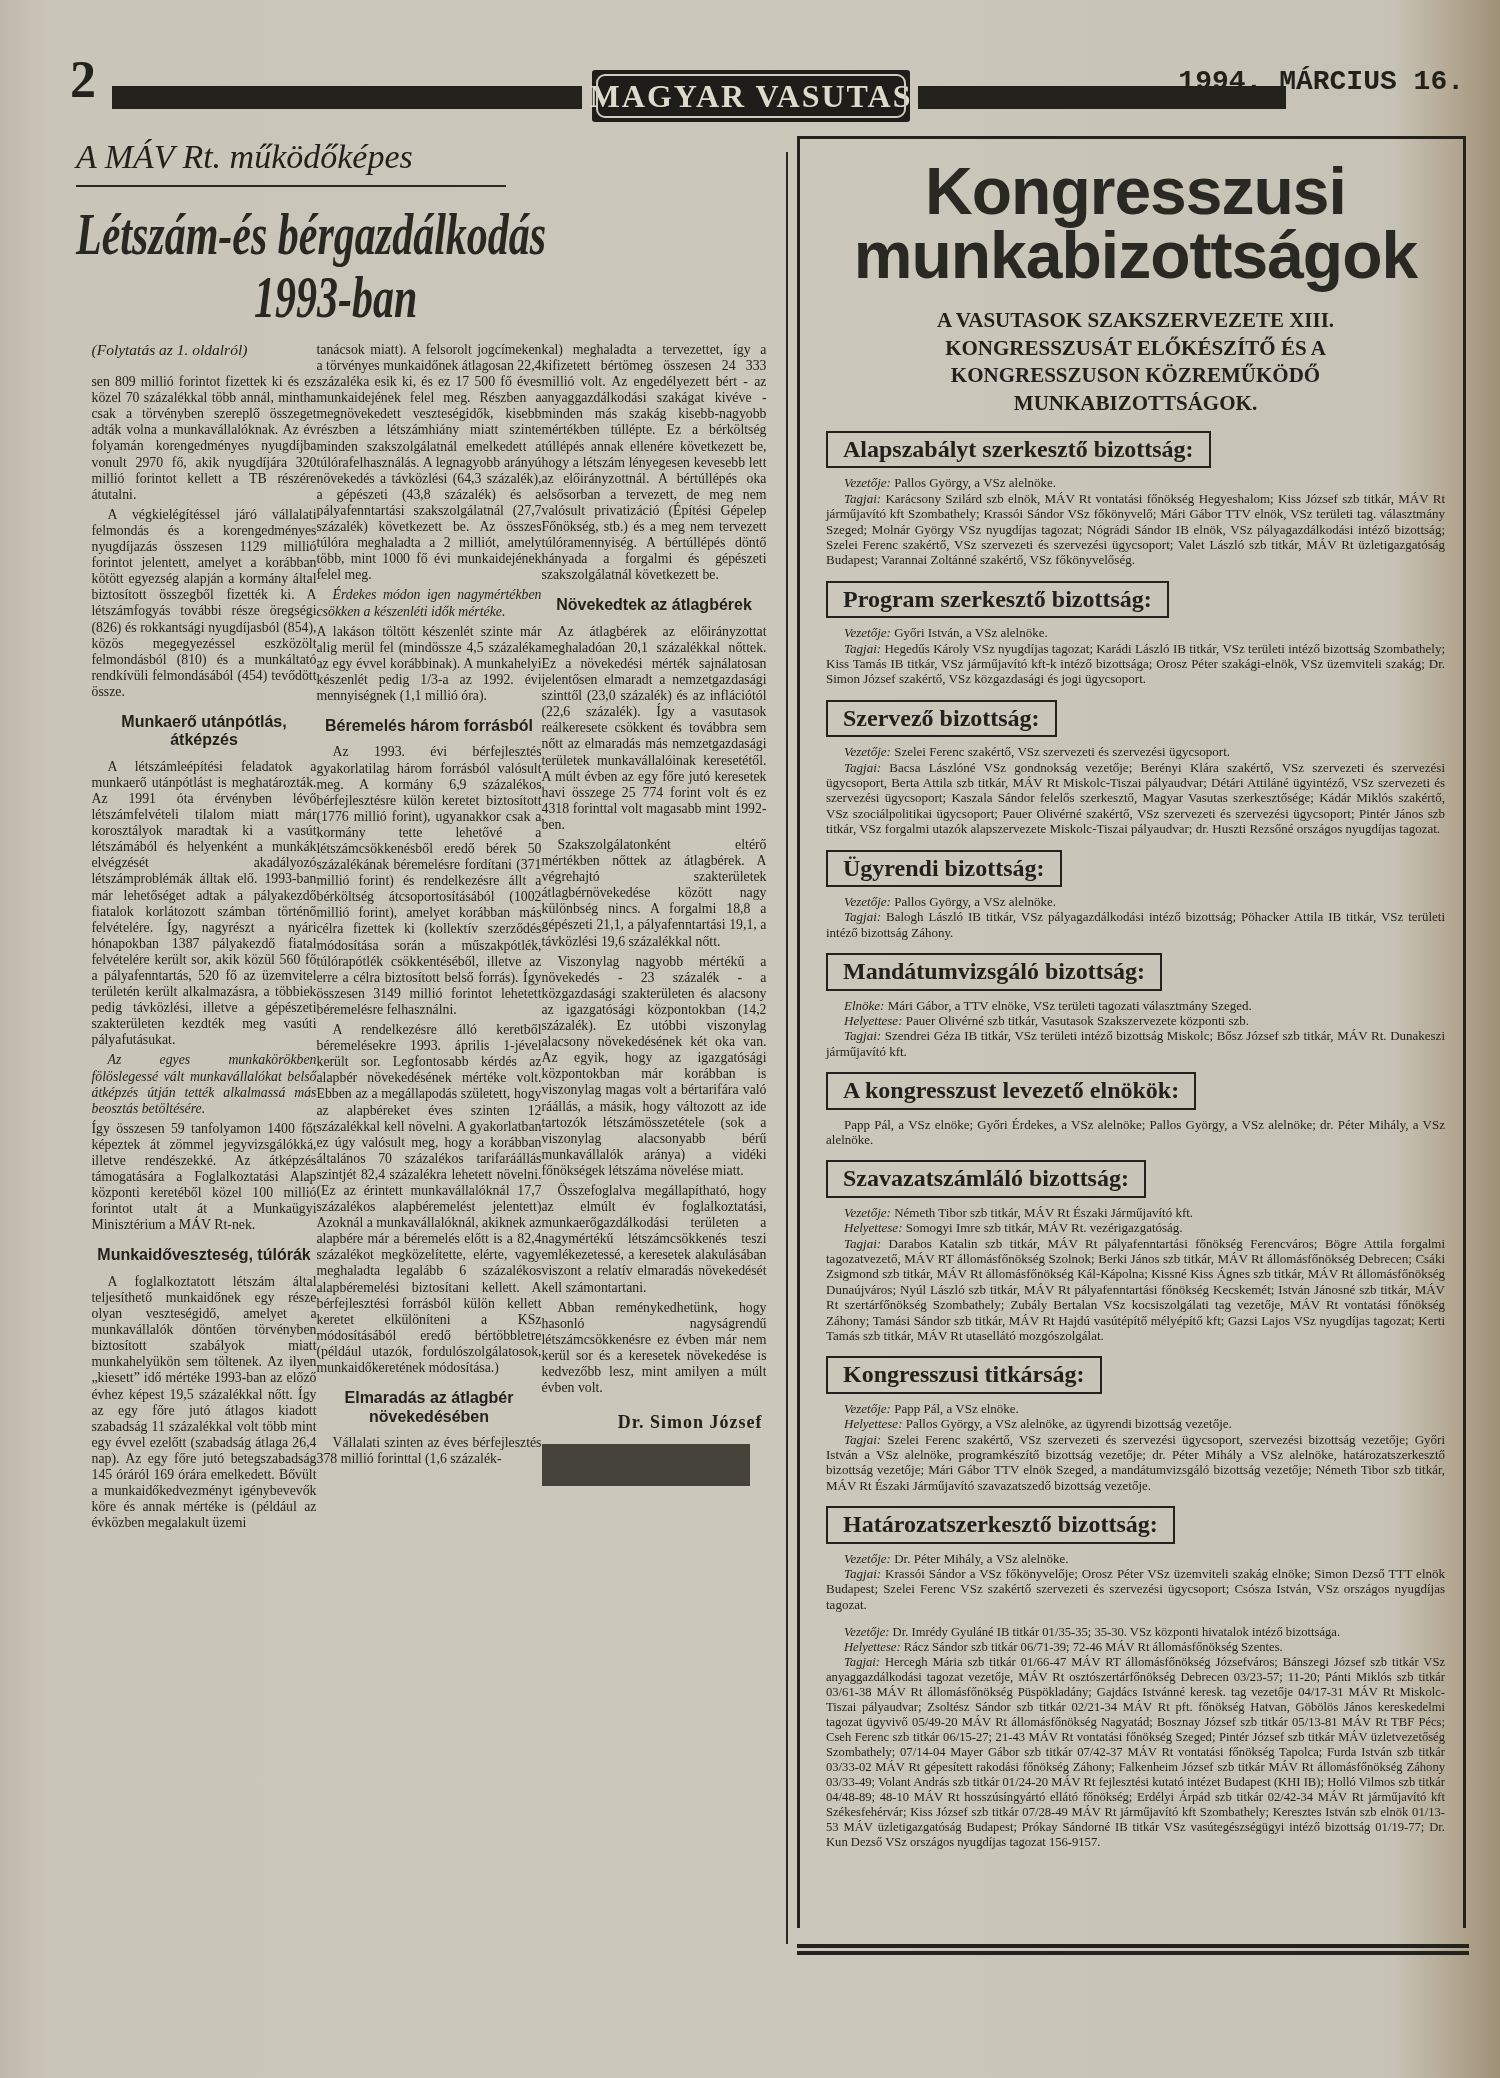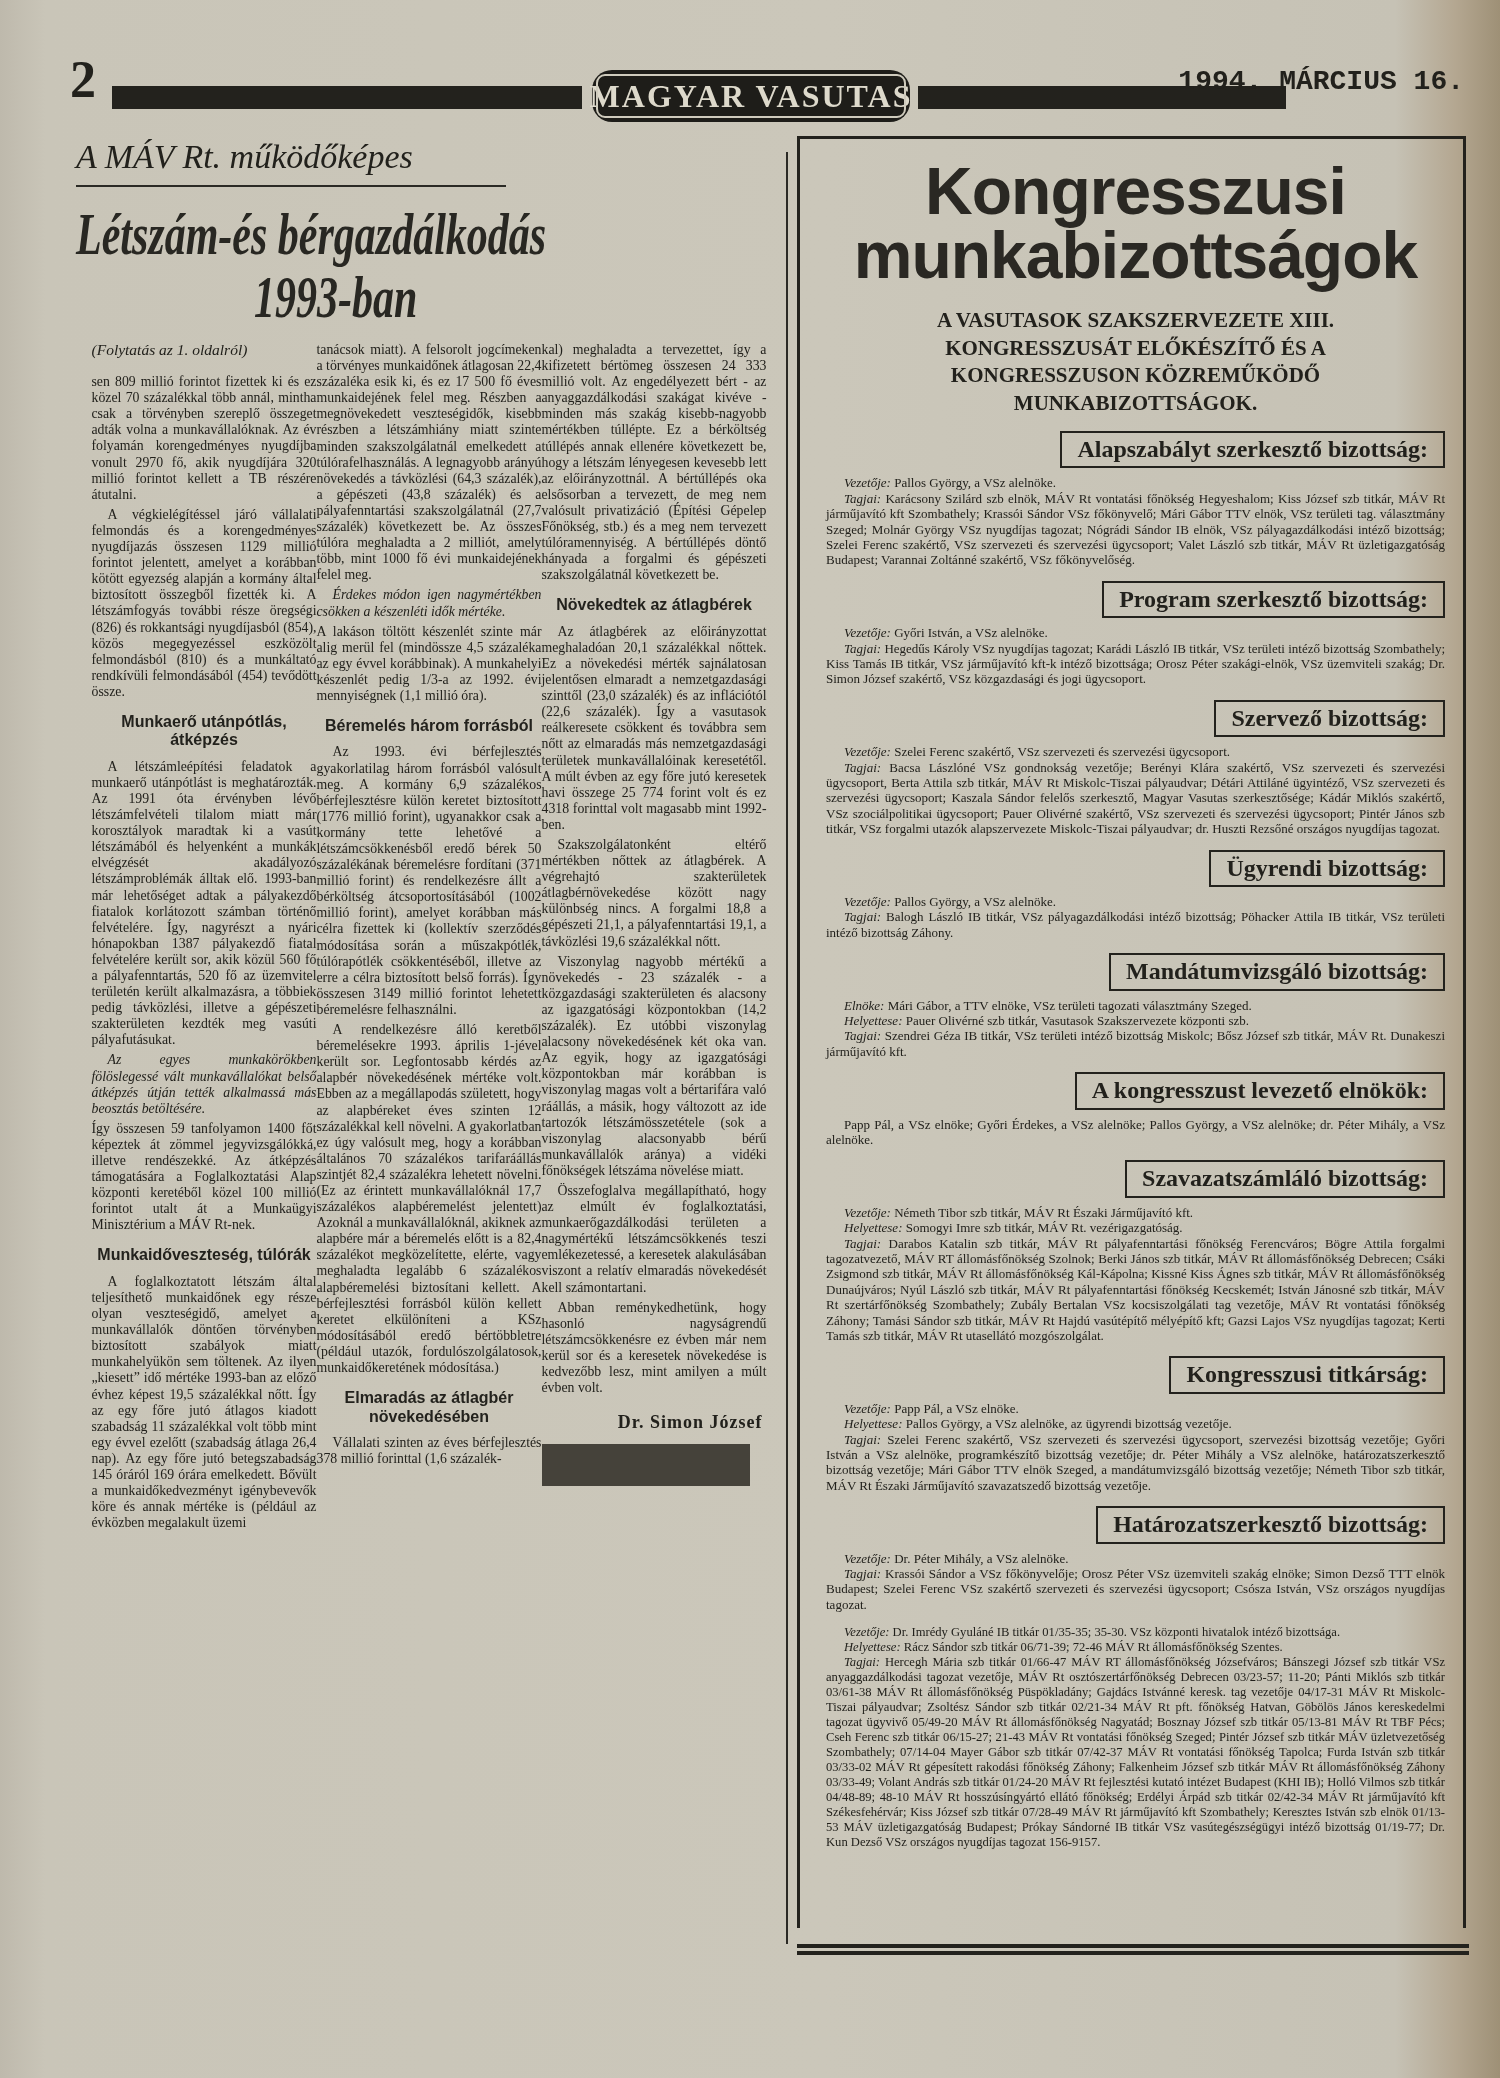--- a/index.html
+++ b/index.html
@@ -8,21 +8,21 @@
     background:linear-gradient(90deg,#beb9ac 0%,#c9c5b8 3%,#cbc7ba 55%,#c6c2b5 93%,#b4a791 97%,#9e9076 100%);
     font-family:"Liberation Serif","DejaVu Serif",serif; color:#22211c;
   }
   
   .page-num { position:absolute; left:70px; top:50px; font-size:52px; font-weight:bold; }
   .bar { position:absolute; top:86px; height:23px; background:#23221d; }
   .bar-left  { left:112px; width:470px; }
   .bar-right { left:918px; width:368px; }
   .badge {
     position:absolute; left:592px; top:70px; width:318px; height:52px;
-    background:#1e1d19; border-radius:20px; display:flex; align-items:center; justify-content:center;
+    background:#1e1d19; border-radius:3px; display:flex; align-items:center; justify-content:center;
   }
   .badge::after { content:""; position:absolute; inset:4px; border:2px solid #cfcbbd; border-radius:9px; }
   .badge-text { color:#ddd9cb; font-weight:bold; font-size:32px; letter-spacing:2px; white-space:nowrap; }
   .issue-date { position:absolute; right:36px; top:66px; font-size:28px; font-weight:bold; white-space:nowrap;font-family:Liberation Mono, monospace; }
 
   
   .article { position:absolute; left:76px; top:138px; width:706px; }
   .kicker { font-style:italic; font-size:34px; width:430px; padding-bottom:9px; border-bottom:2px solid #2b2a25; }
   .headline { margin-top:18px; }
   .hl-line { font-weight:bold; font-style:italic; font-size:60px; line-height:58px; white-space:nowrap;
@@ -45,21 +45,21 @@
   
   .panel {
     position:absolute; left:797px; top:136px; width:669px; height:1792px; box-sizing:border-box;
     border:3px solid #23221d; border-bottom:none; overflow:hidden; padding:12px 18px 0 26px;
   }
   .p-head { font-family:"Liberation Sans",sans-serif; font-weight:bold; font-size:66px; line-height:0.97;
             letter-spacing:-1px; text-align:center; color:#2a2823; margin-top:8px; }
   .p-sub { font-weight:bold; font-size:21px; line-height:1.32; text-align:center; width:570px; margin:20px auto 2px; }
   .committee { margin-top:13px; font-size:13px; line-height:15.4px; text-align:justify; }
   .committee.dense { font-size:12.6px; line-height:15px; }
-  .c-title-row { text-align:right; margin:4px 0 7px; }
+  .c-title-row { text-align:left; margin:4px 0 7px; }
   .c-title { display:inline-block; border:2px solid #23221d; padding:3px 15px 4px; font-weight:bold; font-size:24px; line-height:1.1; }
   .c-entry { margin:0; text-indent:18px; }
   .c-label { font-style:italic; }
   .panel-rule { position:absolute; left:797px; top:1944px; width:672px; height:11px; box-sizing:border-box;
                 border-top:4px solid #23221d; border-bottom:4px solid #23221d; }
 </style>
 </head>
 <body>
 
 <div class="page">

